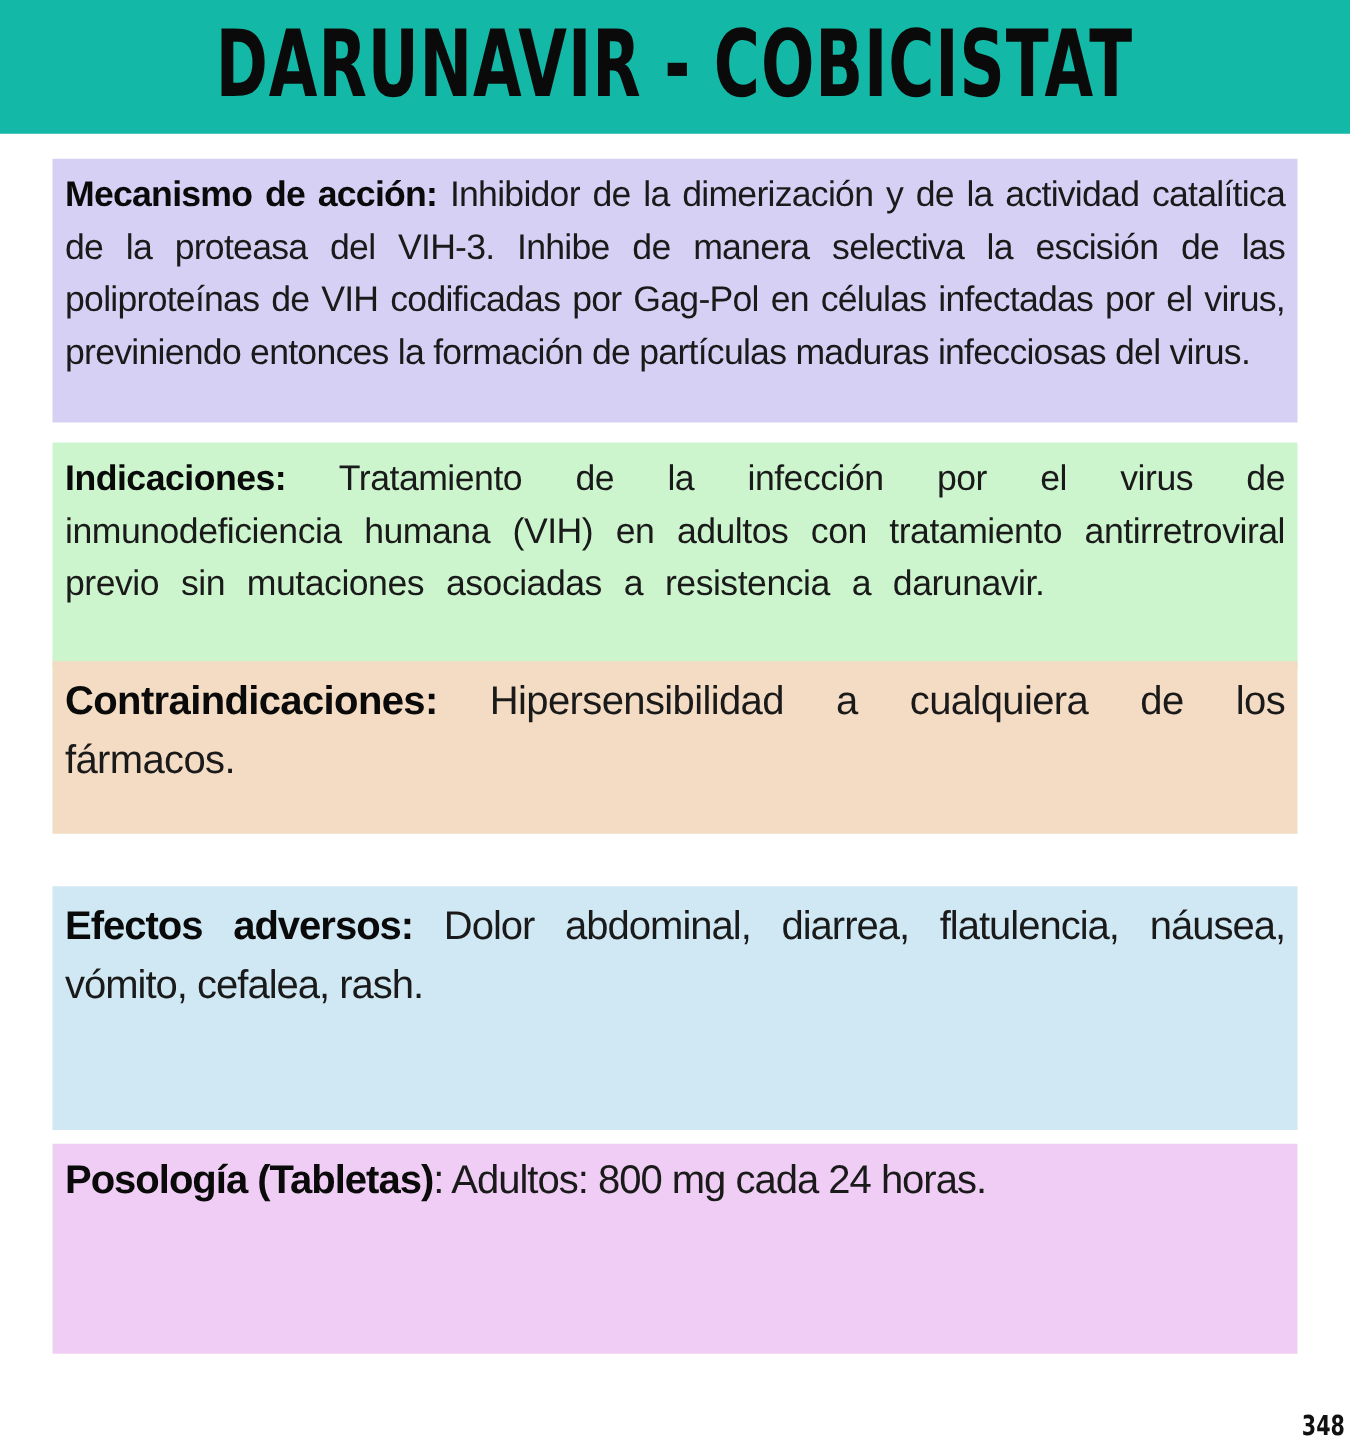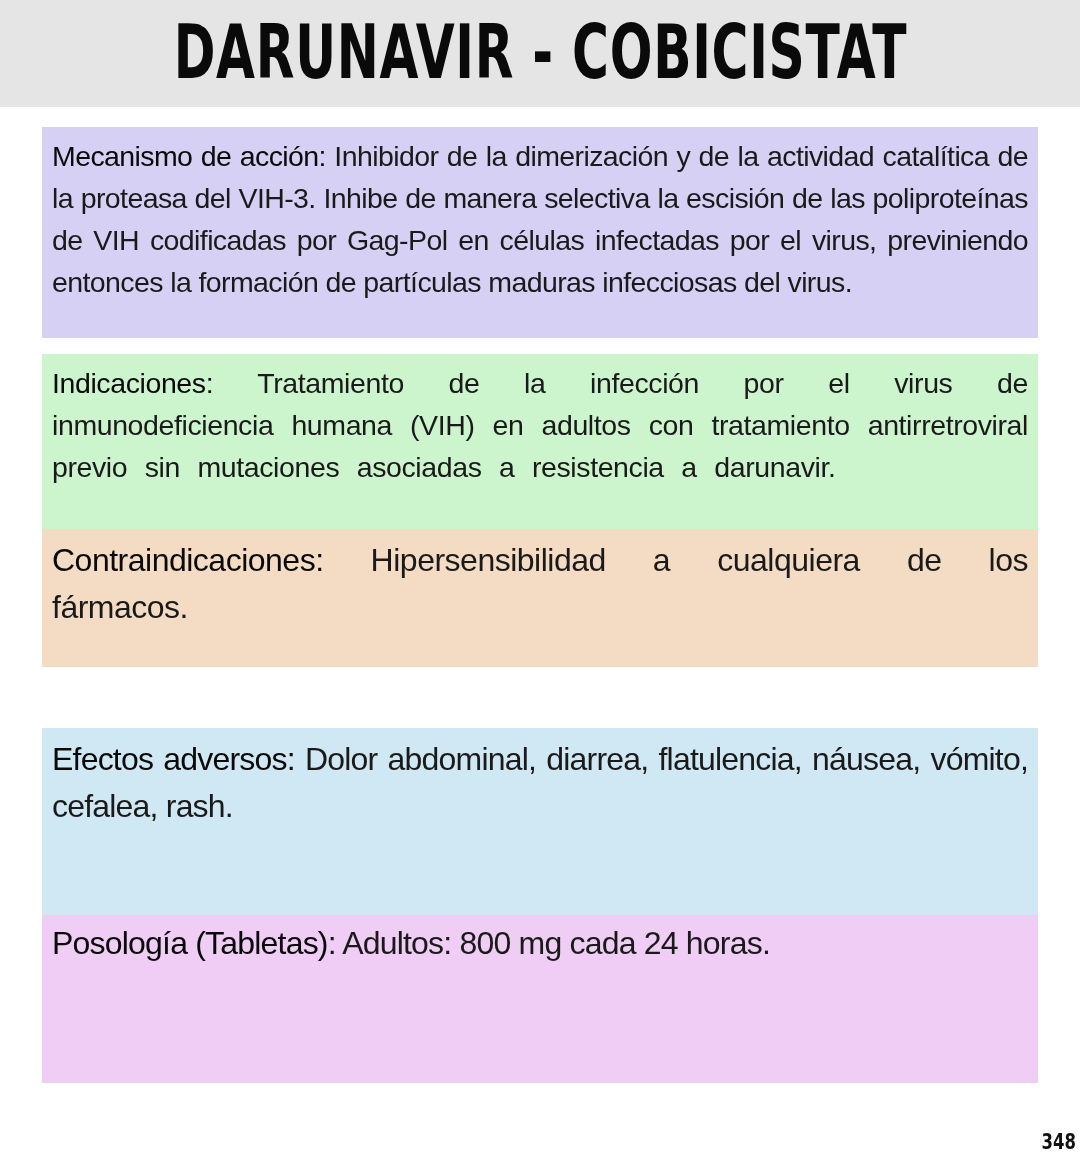--- a/index.html
+++ b/index.html
@@ -4,43 +4,43 @@
 <style>
   html, body { margin: 0; padding: 0; }
   body {
     width: 1080px; height: 1164px; position: relative; overflow: hidden;
     background: #ffffff;
     font-family: "Liberation Sans", "DejaVu Sans", sans-serif;
     color: #1a1a1a;
   }
   .header {
     position: absolute; left: 0; top: 0; width: 1080px; height: 107px;
-    background: #e5e5e5;
-    display: flex; align-items: center; justify-content: center;
+    background: #14b8a6;
+    display: flex; align-items: center; justify-content: flex-start;
   }
   .title {
     font-family: "DejaVu Sans", "Liberation Sans", sans-serif;
     font-weight: bold; font-size: 74px; letter-spacing: 1px;
     color: #0a0a0a;
     transform: scaleX(0.68); transform-origin: center;
     white-space: nowrap; margin-top: -4px;
   }
   .box {
     position: absolute; left: 42px; width: 996px; box-sizing: border-box;
     padding: 8px 10px 0 10px;
   }
   .box p { margin: 0; text-align: justify; text-align-last: left; }
-  .lbl { font-weight: normal; color: #0a0a0a; }
+  .lbl { font-weight: bold; color: #0a0a0a; }
   .mecanismo { top: 127px; height: 211px; background: #d6d0f4; }
   .mecanismo p { font-size: 28.5px; line-height: 42px; letter-spacing: -0.6px; }
   .indicaciones { top: 354px; height: 181px; background: #ccf5cd; }
   .indicaciones p { font-size: 28.5px; line-height: 42px; letter-spacing: -0.4px; word-spacing: 10px; }
   .contra { top: 529px; height: 138px; background: #f4dcc4; }
   .contra p { font-size: 32px; line-height: 47px; letter-spacing: -0.5px; word-spacing: 10px; }
-  .efectos { top: 728px; height: 195px; background: #d0e8f4; }
+  .efectos { top: 709px; height: 195px; background: #d0e8f4; }
   .efectos p { font-size: 32px; line-height: 47px; letter-spacing: -0.8px; }
   .posologia { top: 915px; height: 168px; background: #efcdf4; }
   .posologia p { font-size: 32px; line-height: 40px; letter-spacing: -0.8px; }
   .page-num {
     position: absolute; right: 4px; bottom: 10px;
     font-family: "DejaVu Sans", sans-serif; font-weight: bold;
     font-size: 22px; color: #111;
     transform: scaleX(0.75); transform-origin: right;
   }
 </style>

